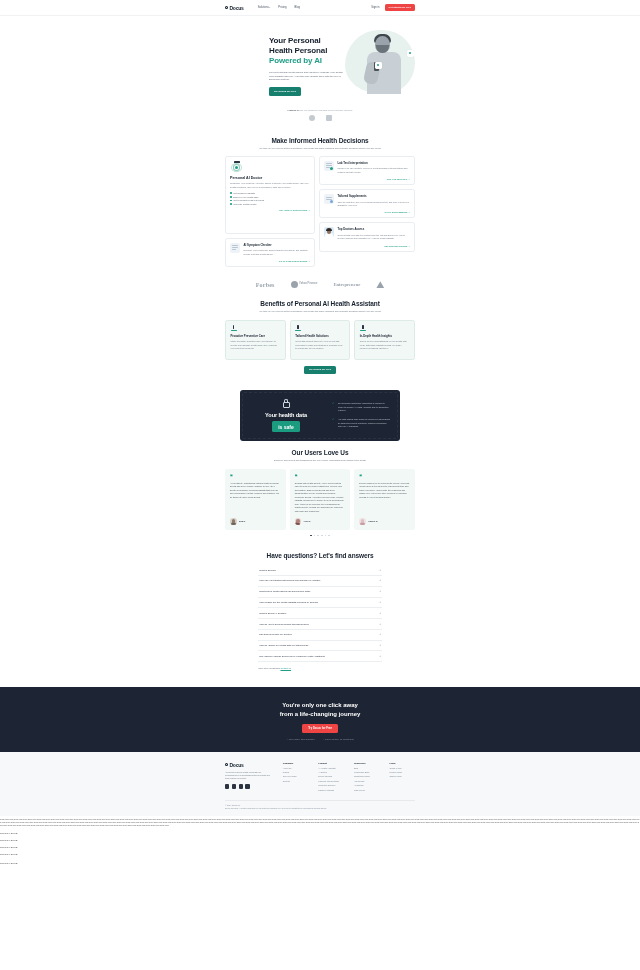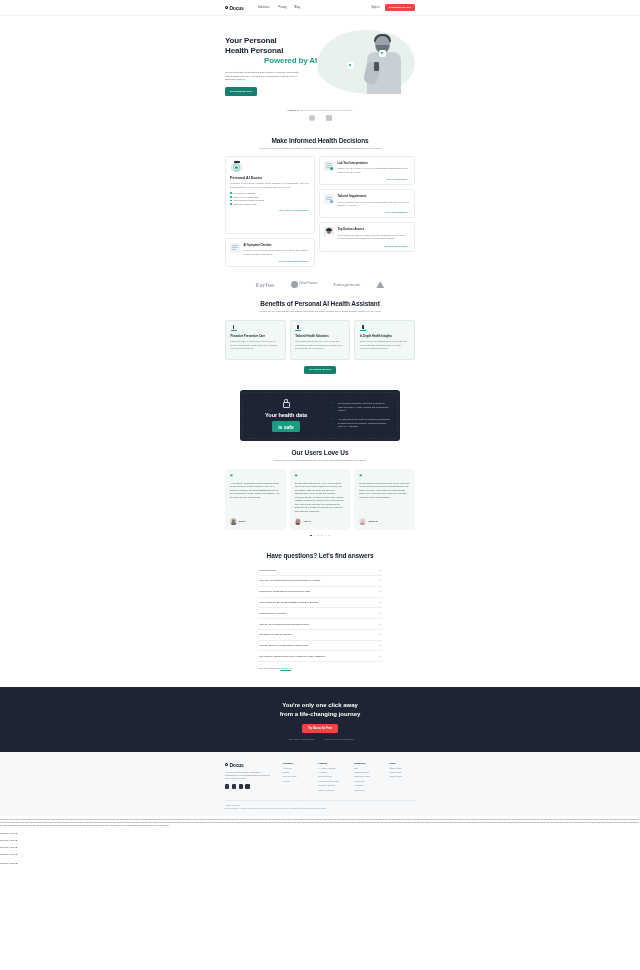--- a/index.html
+++ b/index.html
@@ -31,23 +31,23 @@
   .header-right { margin-left:auto; display:flex; align-items:center; gap:5px; }
   .signin { font-size:2.7px; color:#4a5560; text-decoration:none; }
   .btn-red {
     background:#ef4444; color:#fff; font-size:2.4px; font-weight:bold;
     padding:2.2px 4px; border-radius:1.6px; border:none; white-space:nowrap;
   }
 
   
   .hero { background:#fff; padding:14px 0 10px; }
   .hero-inner { width:190px; margin:0 auto; display:flex; align-items:flex-start; }
-  .hero-left { width:92px; padding-top:6px; }
+  .hero-left { width:92px; padding-top:6px;margin-left:44px; }
   .hero-h1 { font-size:8px; line-height:1.28; font-weight:bold; color:#17212e; letter-spacing:-0.15px; }
-  .hero-h1 .l3 { color:#1f9e87; display:block;text-align:right; }
+  .hero-h1 .l3 { color:#1f9e87; display:block; }
   .hero-p { margin-top:4px; font-size:2.5px; line-height:1.55; color:#5b6673; width:76px; }
   .btn-teal {
     display:inline-block; margin-top:5px; background:#167f6d; color:#fff;
     font-size:2.5px; font-weight:bold; padding:2.6px 5px; border-radius:1.6px; border:none;
   }
   .hero-right { width:98px; height:64px; position:relative; }
   .blob { position:absolute; inset:0; background:#e7f2ee; border-radius:48% 46% 44% 52% / 56% 52% 48% 44%; }
   .hero-person {
     position:absolute; right:6px; top:2px; width:48px; height:62px; overflow:hidden;
   }

